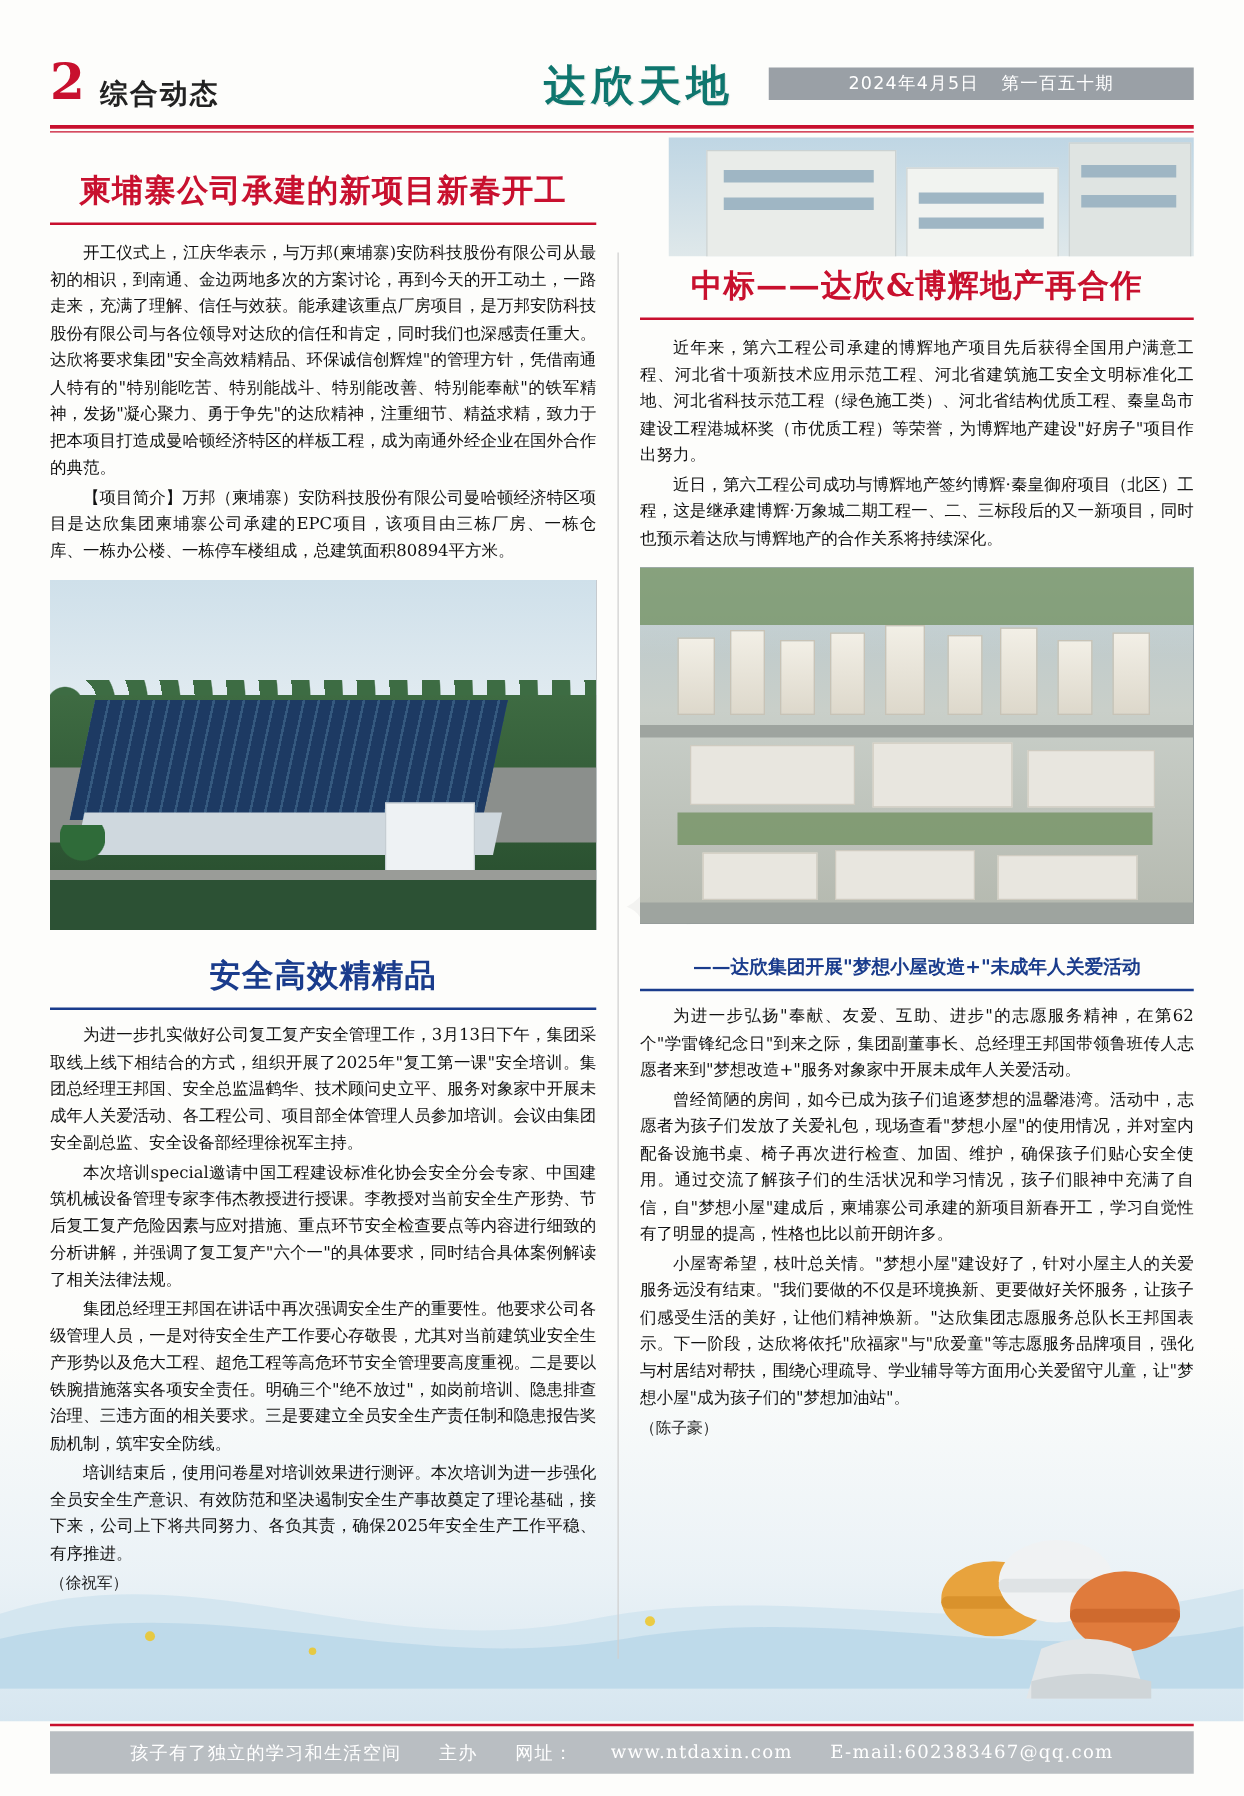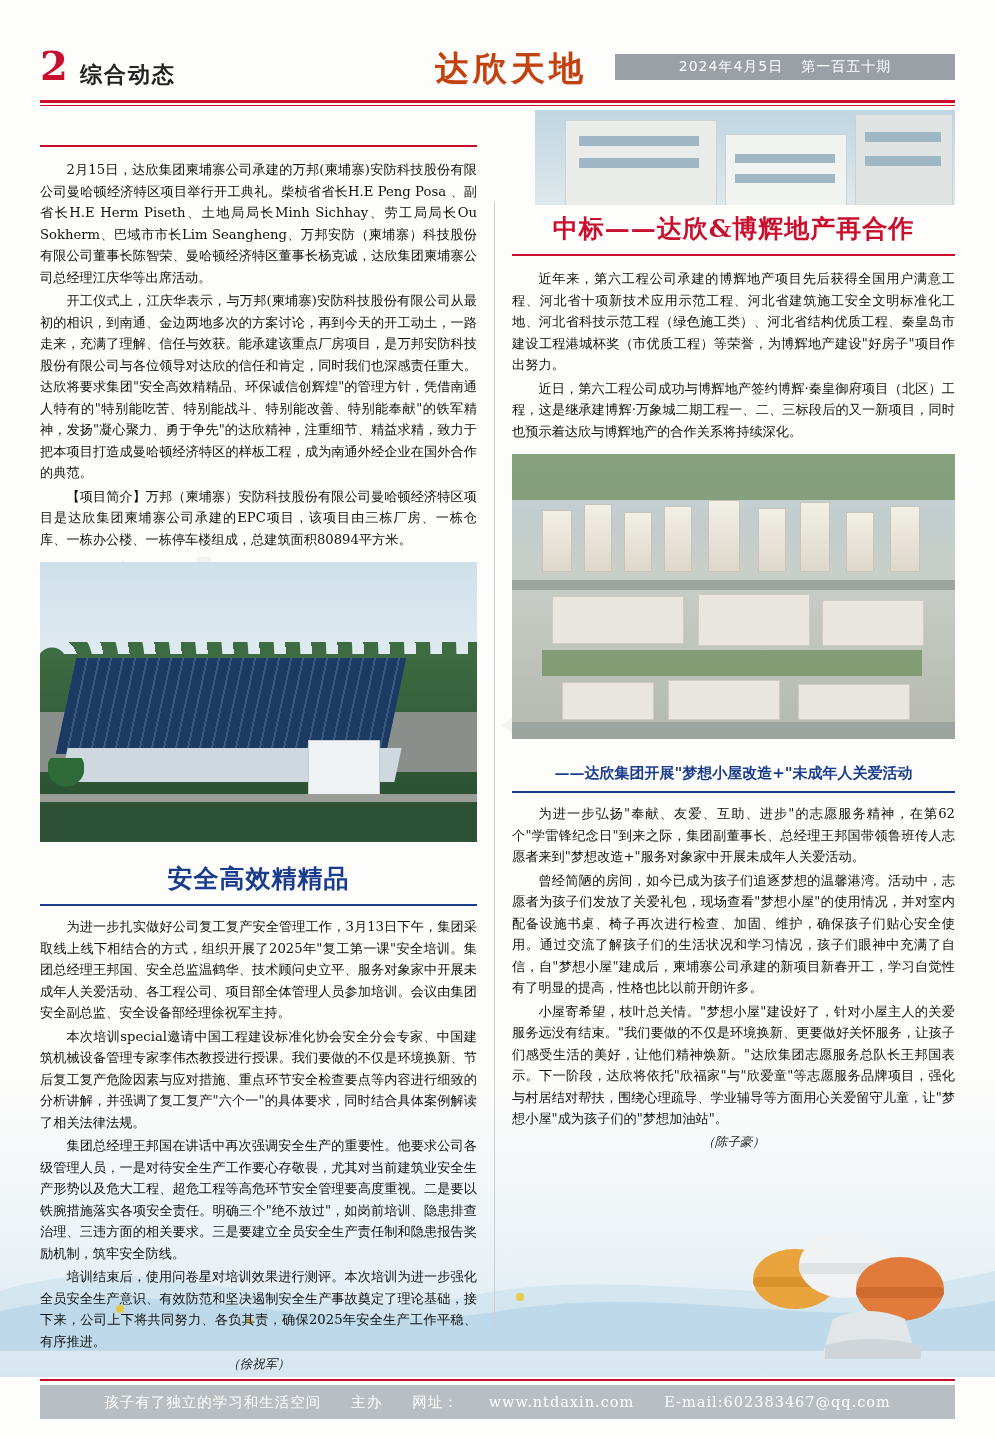--- a/index.html
+++ b/index.html
@@ -29,21 +29,21 @@
   .pagenum{
     position:absolute;left:0;top:2px;font-size:40px;color:#c8102e;
     font-weight:bold;font-family:"DejaVu Serif",serif;
   }
   .sectitle{
     position:absolute;left:40px;top:20px;font-size:22px;color:#222;
     font-weight:bold;letter-spacing:2px;
     font-family:"DejaVu Serif",serif;
   }
   .paper-name{
-    position:absolute;left:395px;top:6px;font-size:34px;color:#c2410c;
+    position:absolute;left:395px;top:6px;font-size:34px;color:#0f766e;
     font-weight:bold;letter-spacing:4px;
     font-family:"DejaVu Serif",serif;
     text-shadow:1px 1px 0 rgba(0,0,0,.08);
   }
   .issuebar{
     position:absolute;right:0;top:14px;width:340px;height:26px;
     background:#9aa0a6;color:#fff;font-size:14px;
     display:flex;align-items:center;justify-content:center;gap:18px;
     letter-spacing:1px;
   }
@@ -79,23 +79,22 @@
     font-family:"DejaVu Serif",serif;font-weight:bold;
   }
 
   p.body{
     margin:0 0 2px 0;
     font-size:13.2px;line-height:21.5px;color:#111;
     text-align:justify;text-indent:2em;
     font-family:"DejaVu Serif","Liberation Serif",serif;
   }
   .byline{
-    text-align:center;font-size:12.5px;color:#222;margin-top:4px;
+    text-align:left;font-size:12.5px;color:#222;margin-top:4px;
     font-family:"DejaVu Serif",serif;
-    font-style:italic;
   }
 
   
   .photo{
     position:relative;overflow:hidden;background:#234;
   }
   .ph1{width:437px;height:280px;margin-top:12px;}
   .ph2{width:443px;height:285px;margin-top:12px;}
 
   
@@ -185,24 +184,24 @@
     <div class="win" style="left:330px;top:22px;width:76px;height:10px;"></div>
     <div class="win" style="left:330px;top:46px;width:76px;height:10px;"></div>
   </div>
 
   <div class="frame">
     <div class="vdiv"></div>
 
     <div class="colL">
 
       <div style="height:24px;"></div>
+      <h2 class="headline red">柬埔寨公司承建的新项目新春开工</h2>
       <div class="hl-underline"></div>
       <div style="height:12px;"></div>
 
-      <p class="body">2月15日，达欣集团柬埔寨公司承建的万邦(柬埔寨)安防科技股份有限公司曼哈顿经济特区项目举行开工典礼。柴桢省省长H.E Peng Posa 、副省长H.E Herm Piseth、土地局局长Minh Sichhay、劳工局局长Ou Sokherm、巴域市市长Lim Seangheng、万邦安防（柬埔寨）科技股份有限公司董事长陈智荣、曼哈顿经济特区董事长杨克诚，达欣集团柬埔寨公司总经理江庆华等出席活动。</p>
       <p class="body">开工仪式上，江庆华表示，与万邦(柬埔寨)安防科技股份有限公司从最初的相识，到南通、金边两地多次的方案讨论，再到今天的开工动土，一路走来，充满了理解、信任与效获。能承建该重点厂房项目，是万邦安防科技股份有限公司与各位领导对达欣的信任和肯定，同时我们也深感责任重大。达欣将要求集团"安全高效精精品、环保诚信创辉煌"的管理方针，凭借南通人特有的"特别能吃苦、特别能战斗、特别能改善、特别能奉献"的铁军精神，发扬"凝心聚力、勇于争先"的达欣精神，注重细节、精益求精，致力于把本项目打造成曼哈顿经济特区的样板工程，成为南通外经企业在国外合作的典范。</p>
       <p class="body">【项目简介】万邦（柬埔寨）安防科技股份有限公司曼哈顿经济特区项目是达欣集团柬埔寨公司承建的EPC项目，该项目由三栋厂房、一栋仓库、一栋办公楼、一栋停车楼组成，总建筑面积80894平方米。</p>
 
       <div class="photo ph1">
         <div class="sky"></div>
         <div class="treesTop"></div>
         <div class="trees"></div>
         <div class="lot"></div>
         <div class="roof"></div>
         <div class="roofpanels"></div>
@@ -212,21 +211,21 @@
         <div class="fg"></div>
         <div class="palm"></div>
       </div>
 
       <div style="height:20px;"></div>
       <h2 class="headline">安全高效精精品</h2>
       <div class="hl-underline blue"></div>
       <div style="height:10px;"></div>
 
       <p class="body">为进一步扎实做好公司复工复产安全管理工作，3月13日下午，集团采取线上线下相结合的方式，组织开展了2025年"复工第一课"安全培训。集团总经理王邦国、安全总监温鹤华、技术顾问史立平、服务对象家中开展未成年人关爱活动、各工程公司、项目部全体管理人员参加培训。会议由集团安全副总监、安全设备部经理徐祝军主持。</p>
-      <p class="body">本次培训special邀请中国工程建设标准化协会安全分会专家、中国建筑机械设备管理专家李伟杰教授进行授课。我们要做的不仅是环境换新、节后复工复产危险因素与应对措施、重点环节安全检查要点等内容进行细致的分析讲解，并强调了复工复产"六个一"的具体要求，同时结合具体案例解读了相关法律法规。</p>
+      <p class="body">本次培训special邀请中国工程建设标准化协会安全分会专家、中国建筑机械设备管理专家李伟杰教授进行授课。李教授对当前安全生产形势、节后复工复产危险因素与应对措施、重点环节安全检查要点等内容进行细致的分析讲解，并强调了复工复产"六个一"的具体要求，同时结合具体案例解读了相关法律法规。</p>
       <p class="body">集团总经理王邦国在讲话中再次强调安全生产的重要性。他要求公司各级管理人员，一是对待安全生产工作要心存敬畏，尤其对当前建筑业安全生产形势以及危大工程、超危工程等高危环节安全管理要高度重视。二是要以铁腕措施落实各项安全责任。明确三个"绝不放过"，如岗前培训、隐患排查治理、三违方面的相关要求。三是要建立全员安全生产责任制和隐患报告奖励机制，筑牢安全防线。</p>
       <p class="body">培训结束后，使用问卷星对培训效果进行测评。本次培训为进一步强化全员安全生产意识、有效防范和坚决遏制安全生产事故奠定了理论基础，接下来，公司上下将共同努力、各负其责，确保2025年安全生产工作平稳、有序推进。</p>
       <div class="byline">（徐祝军）</div>
     </div>
 
     <div class="colR">
 
       <div style="height:100px;"></div>
       <h2 class="headline red">中标——达欣&amp;博辉地产再合作</h2>
       <div class="hl-underline"></div>

